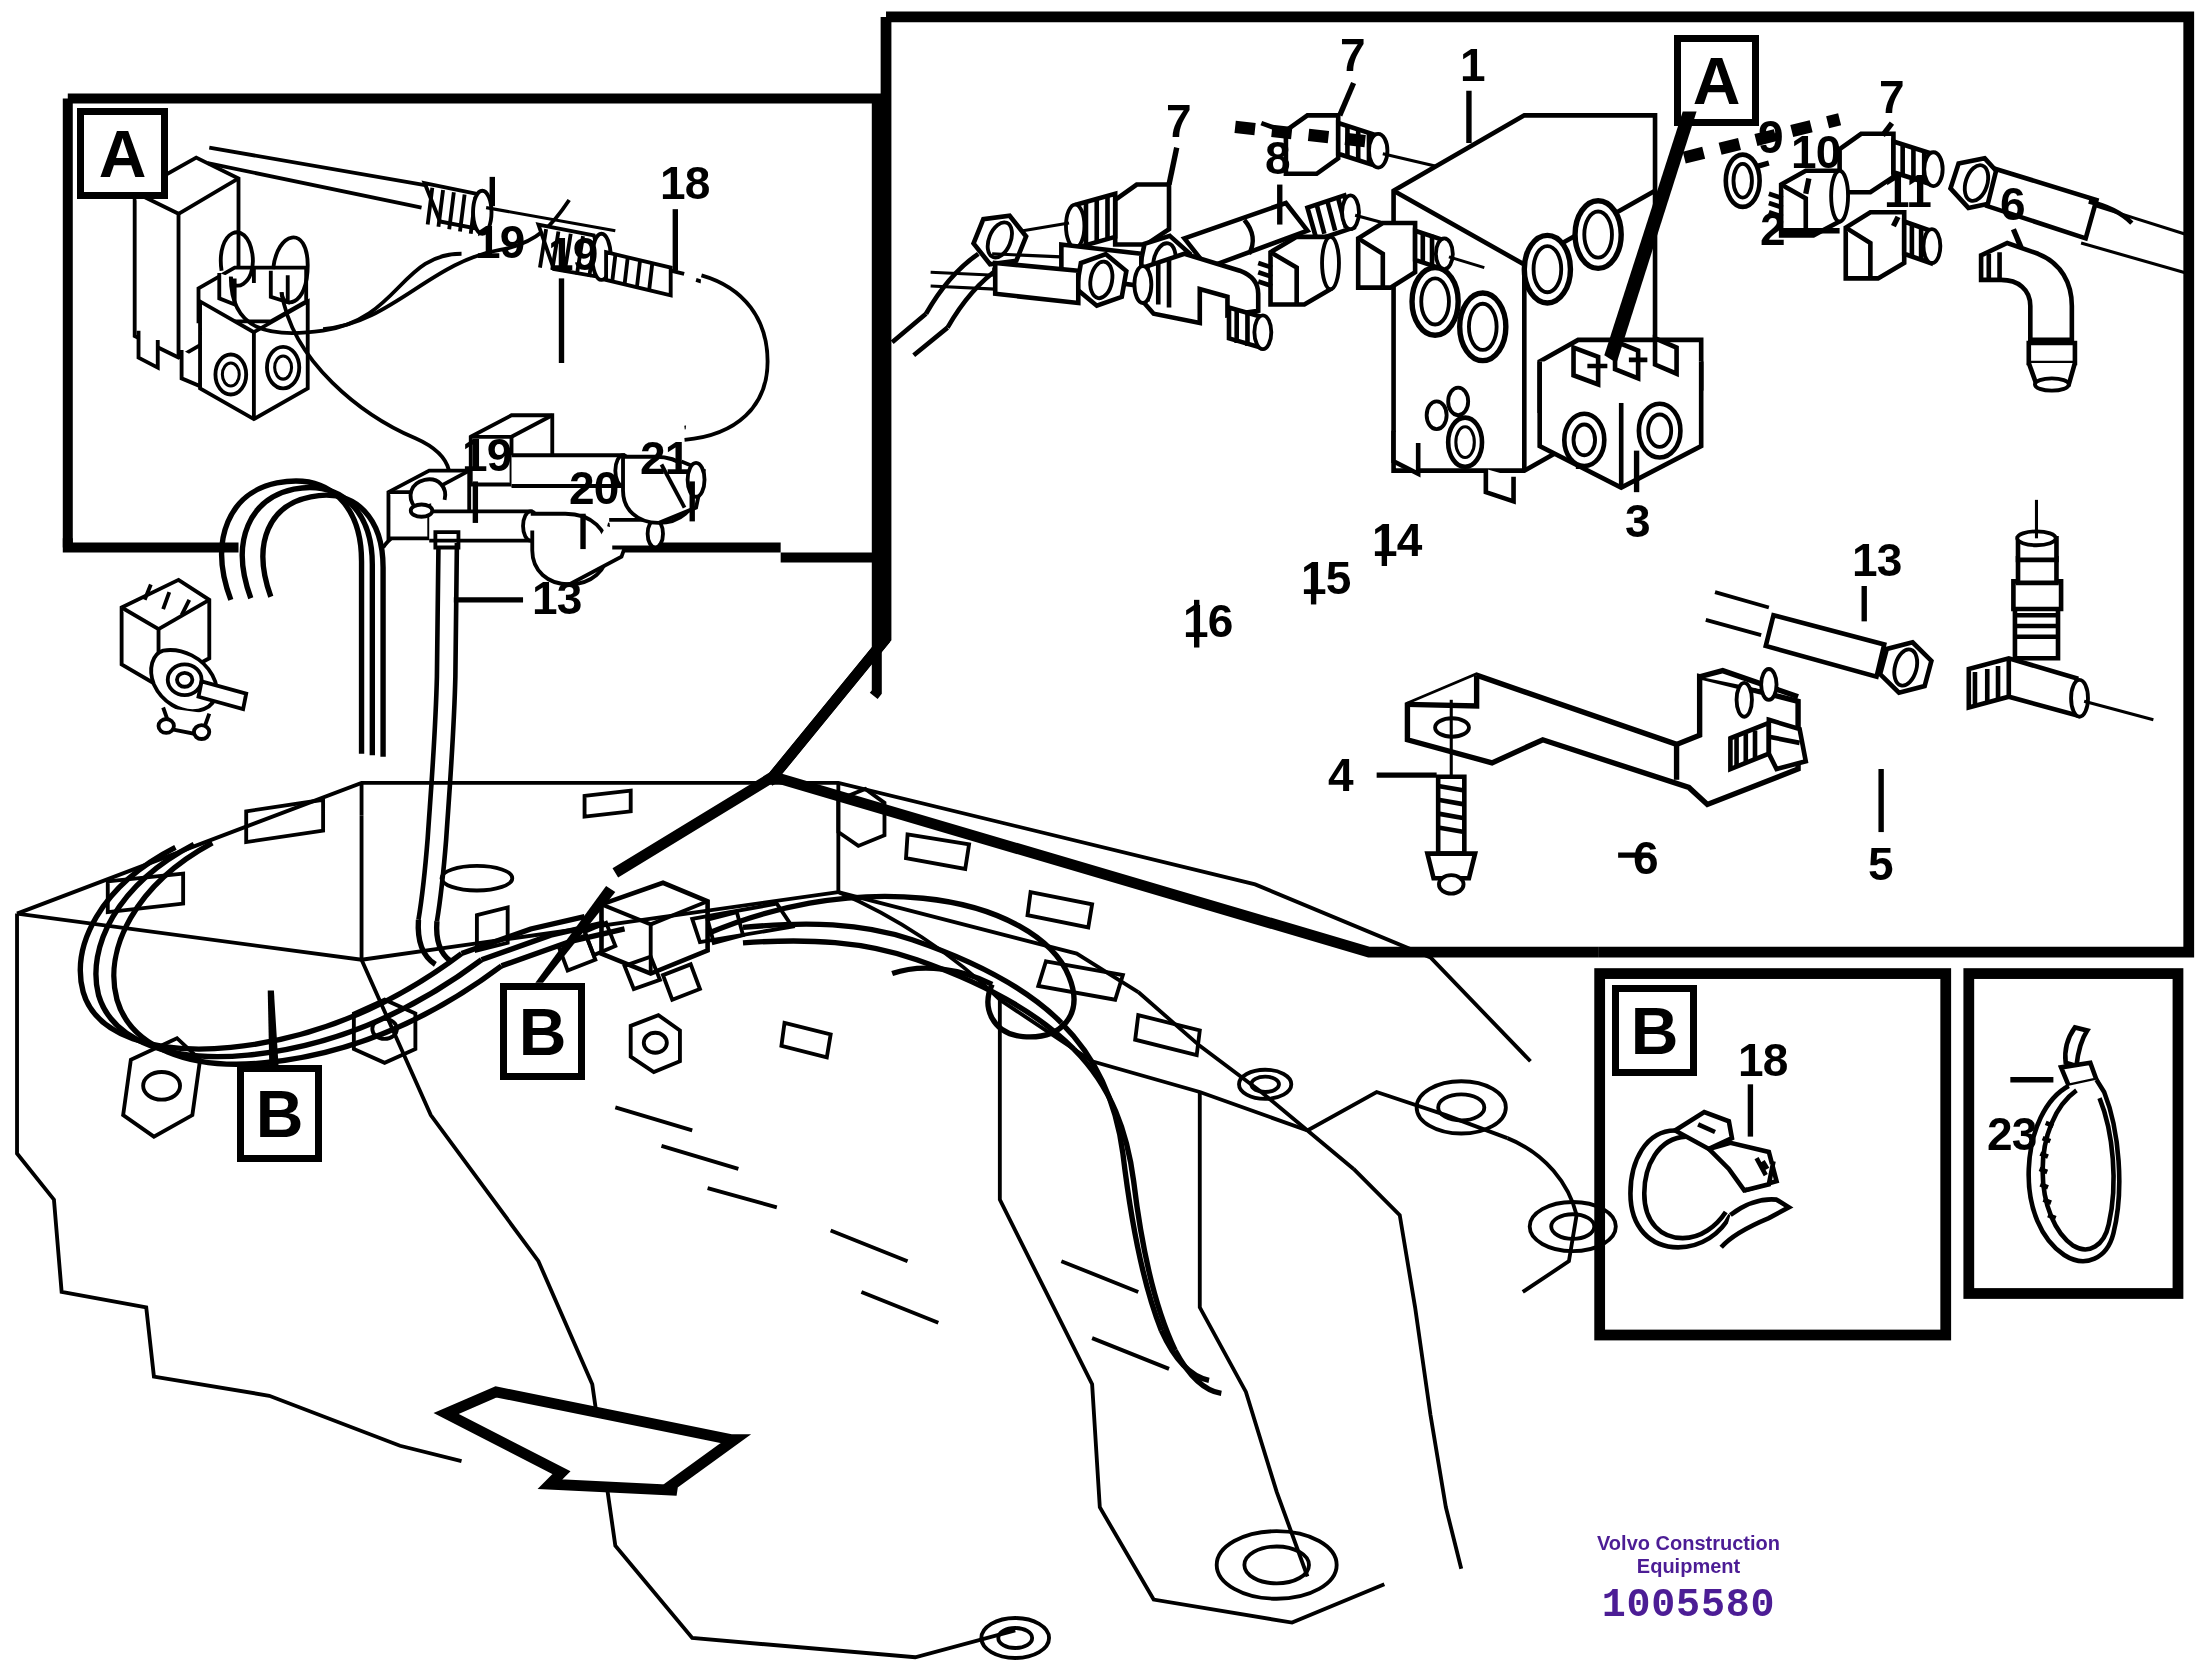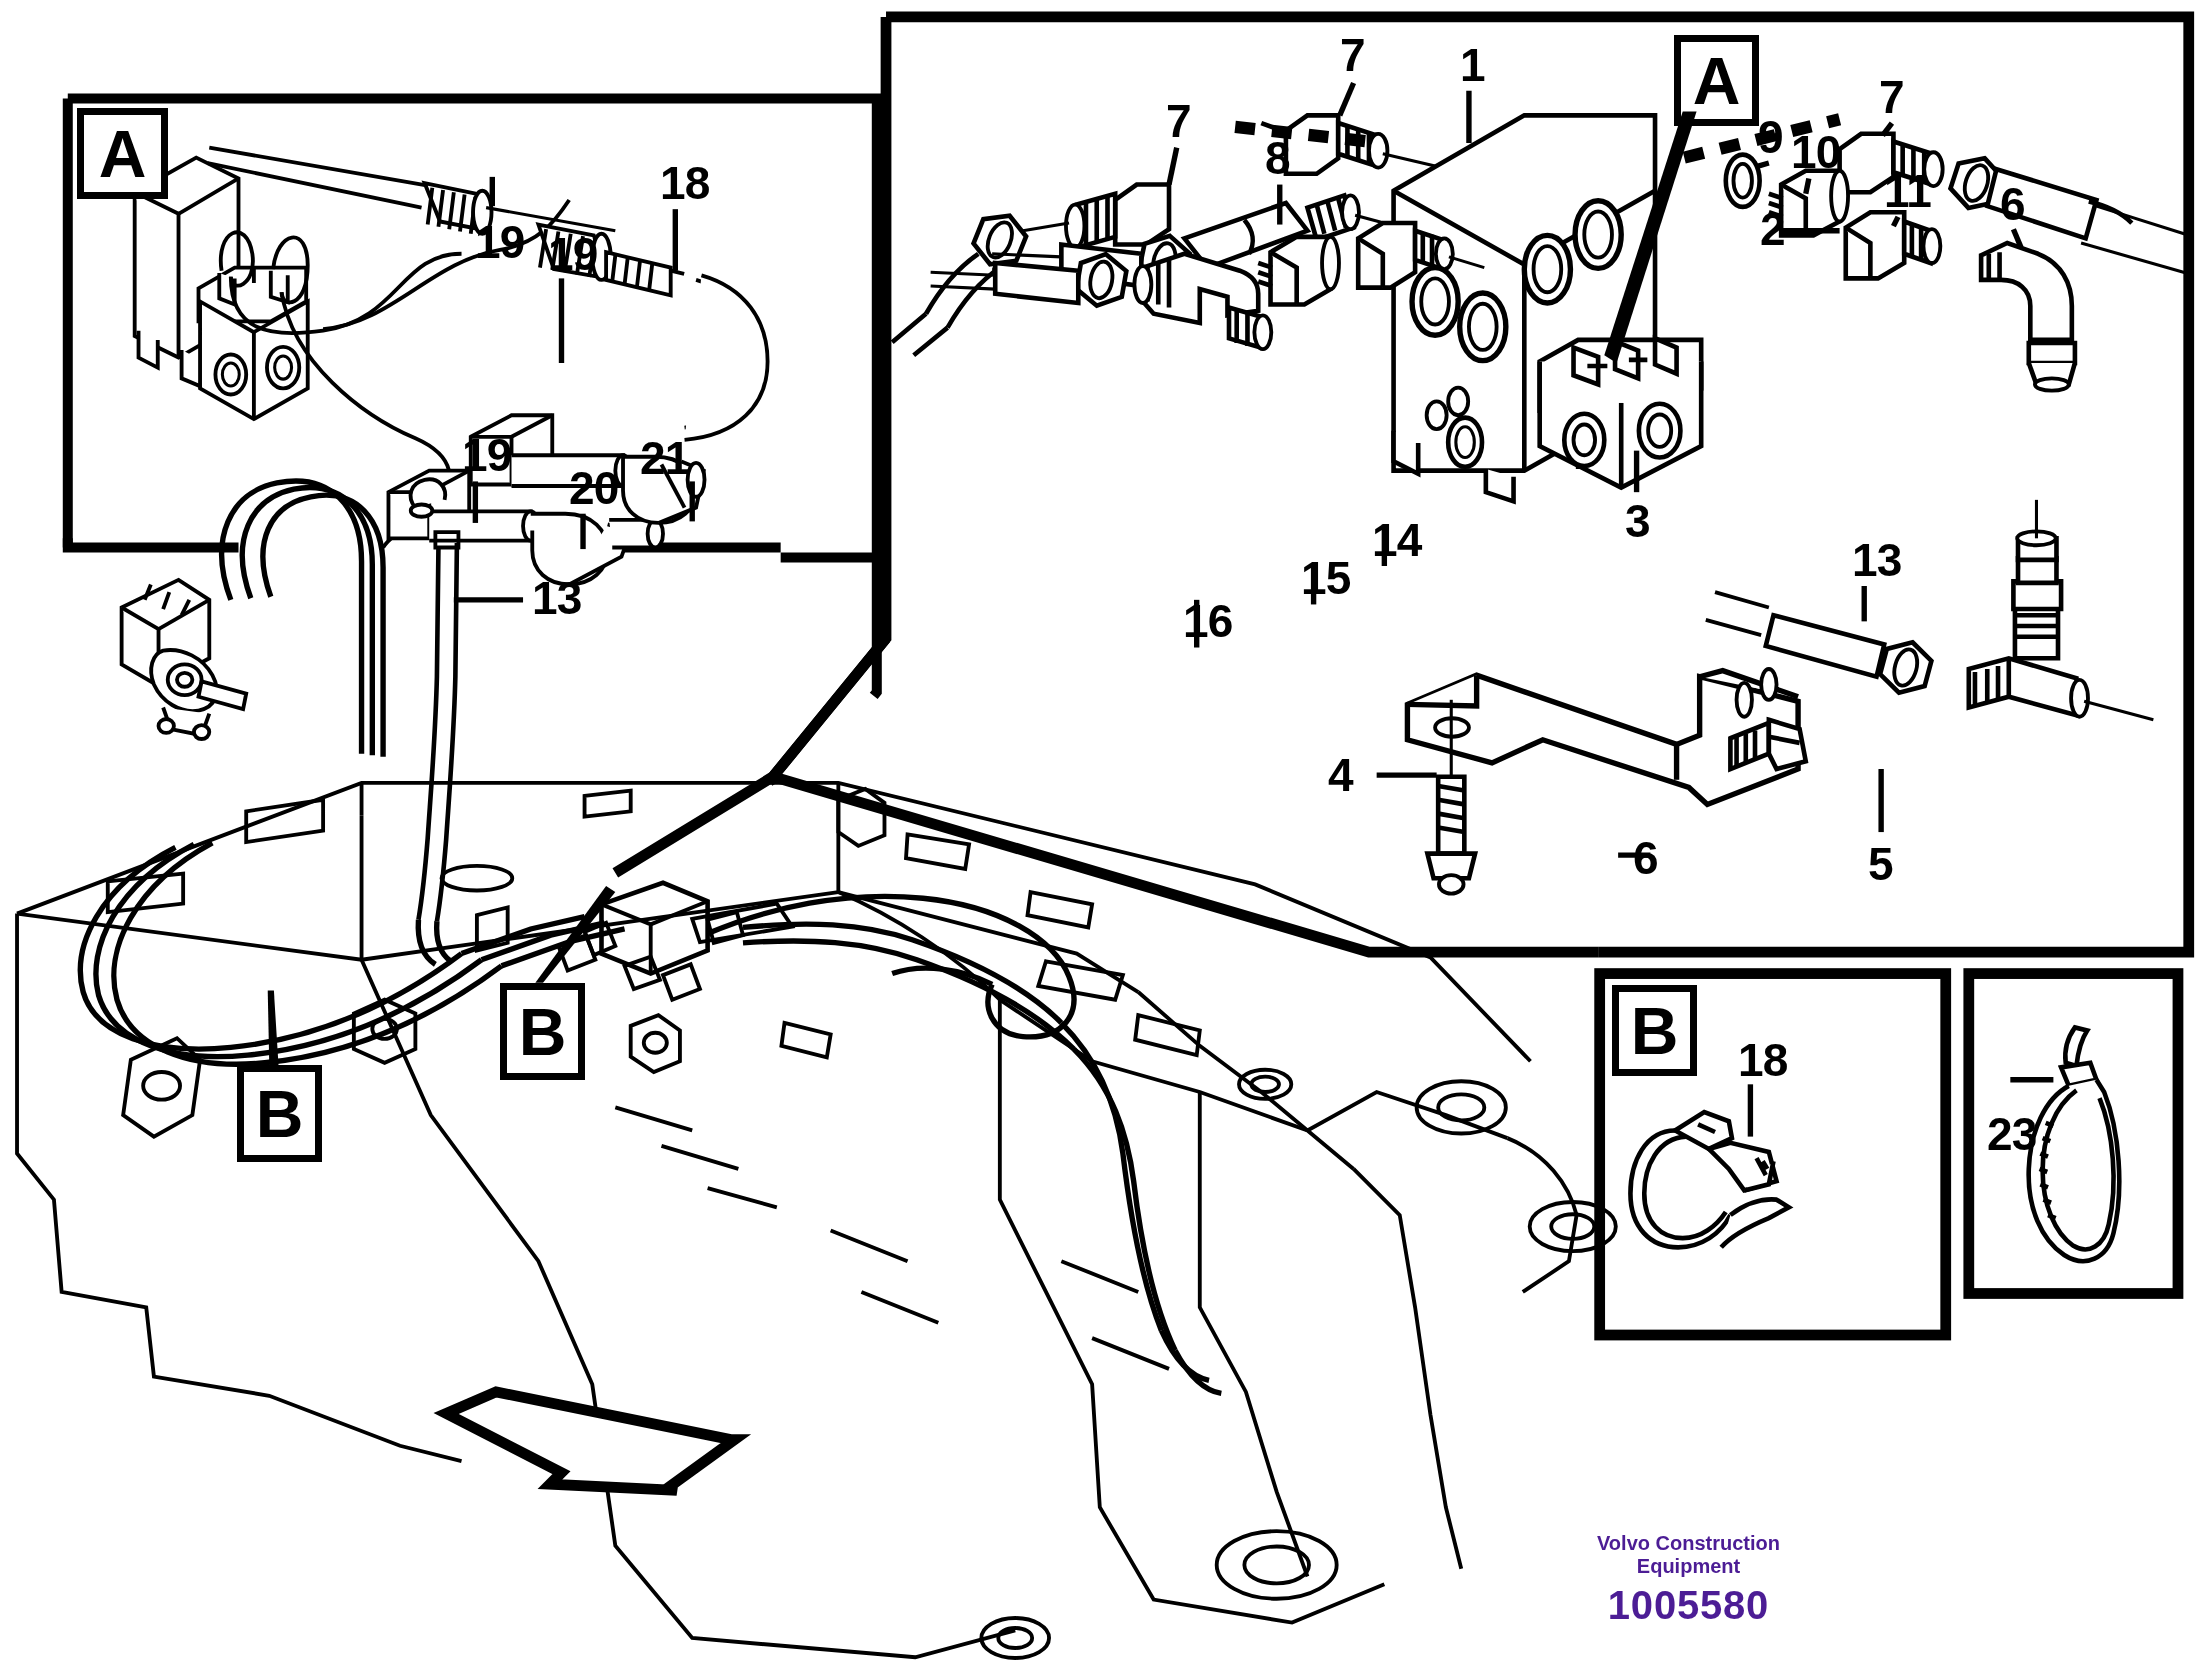--- a/index.html
+++ b/index.html
@@ -6,21 +6,21 @@
   body{font-family:"Liberation Sans", sans-serif;}
   #stage{position:relative;width:2205px;height:1678px;background:#fff;overflow:hidden;}
   #stage svg{position:absolute;left:0;top:0;}
   .lbl{position:absolute;font-family:"Liberation Sans",sans-serif;font-weight:bold;color:#000;
        line-height:1;white-space:nowrap;}
   .num{font-size:46px;letter-spacing:-0.8px;}
   .boxletter{position:absolute;display:flex;align-items:center;justify-content:center;
        border:7px solid #000;background:#fff;font-weight:bold;font-size:66px;color:#000;}
   .footer{position:absolute;text-align:center;color:#4c1d95;}
   .footer .brand{font-size:20px;font-weight:bold;line-height:1.15;}
-  .footer .pn{font-size:40px;font-weight:bold;margin-top:4.6px;letter-spacing:0.8px;}
+  .footer .pn{font-size:40px;font-weight:bold;margin-top:4.6px;letter-spacing:0.8px;font-family:Liberation Mono, monospace;}
 </style>
 </head>
 <body>
 
 <div id="stage">
 
   <svg width="2205" height="1678" viewBox="0 0 2867 2182">
     <defs>
       <g id="hexnut">
         <path d="M0 -34 L30 -17 L30 17 L0 34 L-30 17 L-30 -17 Z" fill="#fff" stroke="#000" stroke-width="6"></path>

